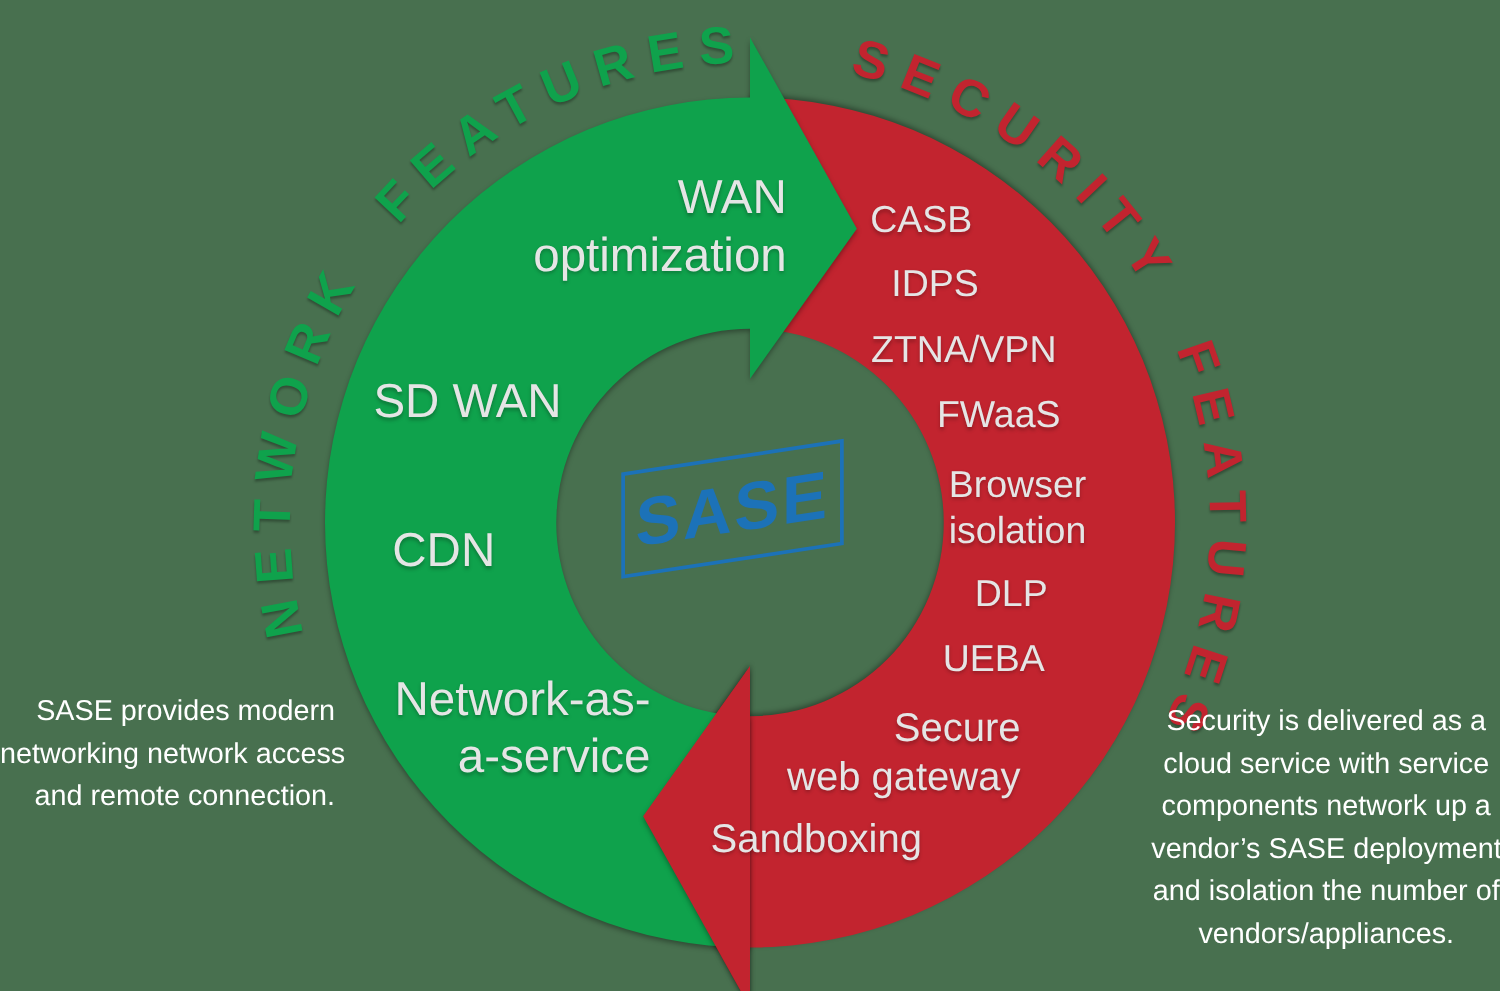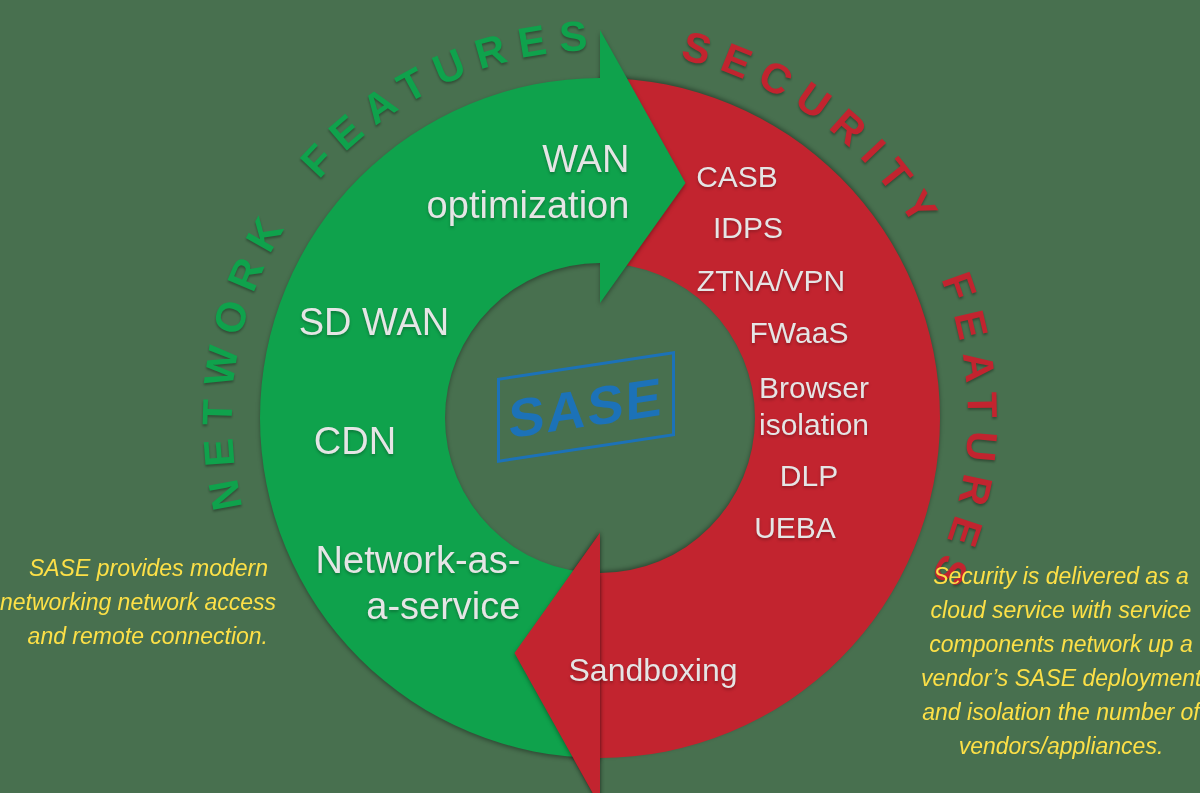--- a/index.html
+++ b/index.html
@@ -60,25 +60,24 @@
     justify-content:center;
   }
   .sase-text{
     font-size:54px;
     font-weight:bold;
     letter-spacing:2px;
     color:#1C72B8;
   }
   .caption{
     position:absolute;
-    color:#fde047;
+    color:#ffffff;
     font-size:23px;
     line-height:34px;
     font-weight:500;
-    font-style:italic;
   }
   .caption div{white-space:nowrap;}
   .caption.left{
     left:0;
     top:551px;
     width:268px;
     text-align:right;
   }
   .caption.right{
     left:921px;
@@ -144,20 +143,24 @@
   <div class="lbl r" style="left:814px;top:407px;">
     <div>Browser</div>
     <div>isolation</div>
   </div>
   <div class="lbl r" style="left:809px;top:476px;">
     <div>DLP</div>
   </div>
   <div class="lbl r" style="left:795px;top:528px;">
     <div>UEBA</div>
   </div>
+  <div class="lbl r2" style="left:723px;top:602px;">
+    <div>Secure</div>
+    <div>web gateway</div>
+  </div>
   <div class="lbl r2" style="left:653px;top:671px;">
     <div>Sandboxing</div>
   </div>
 
   <div class="sase-box">
     <span class="sase-text">SASE</span>
   </div>
 
   <div class="caption left">
     <div>SASE provides modern</div>

